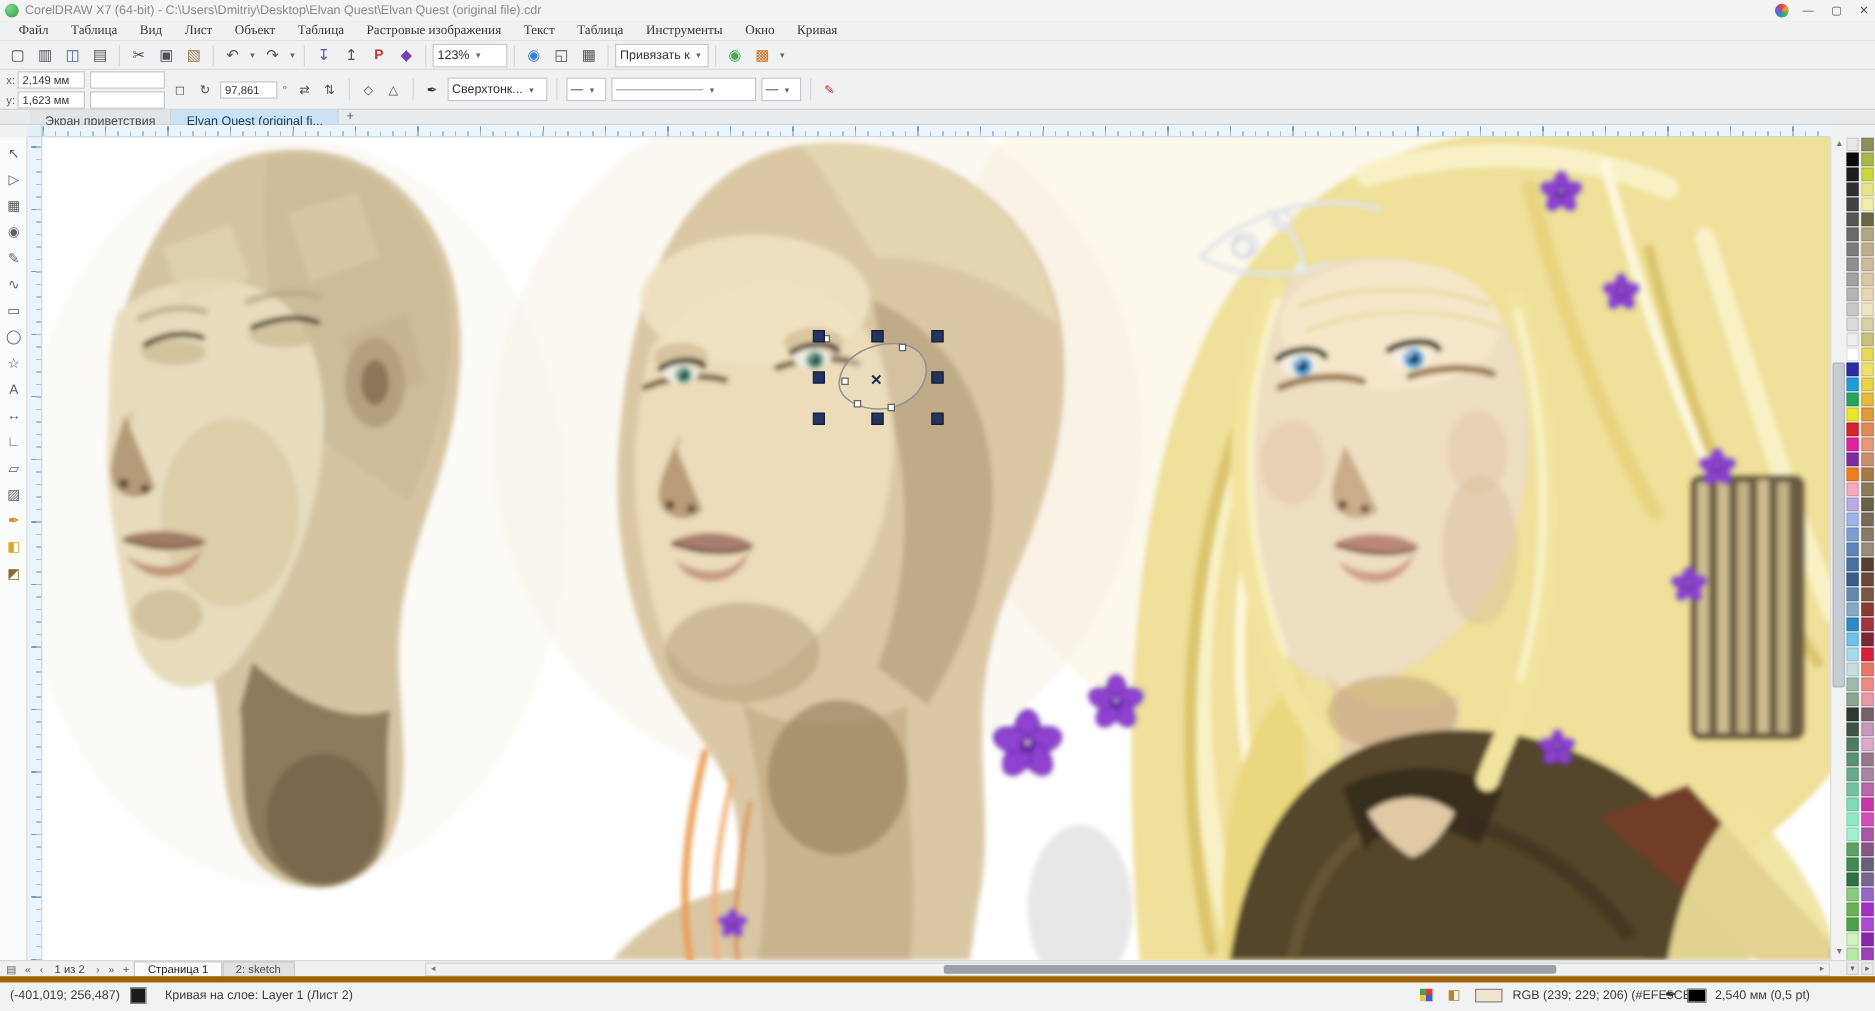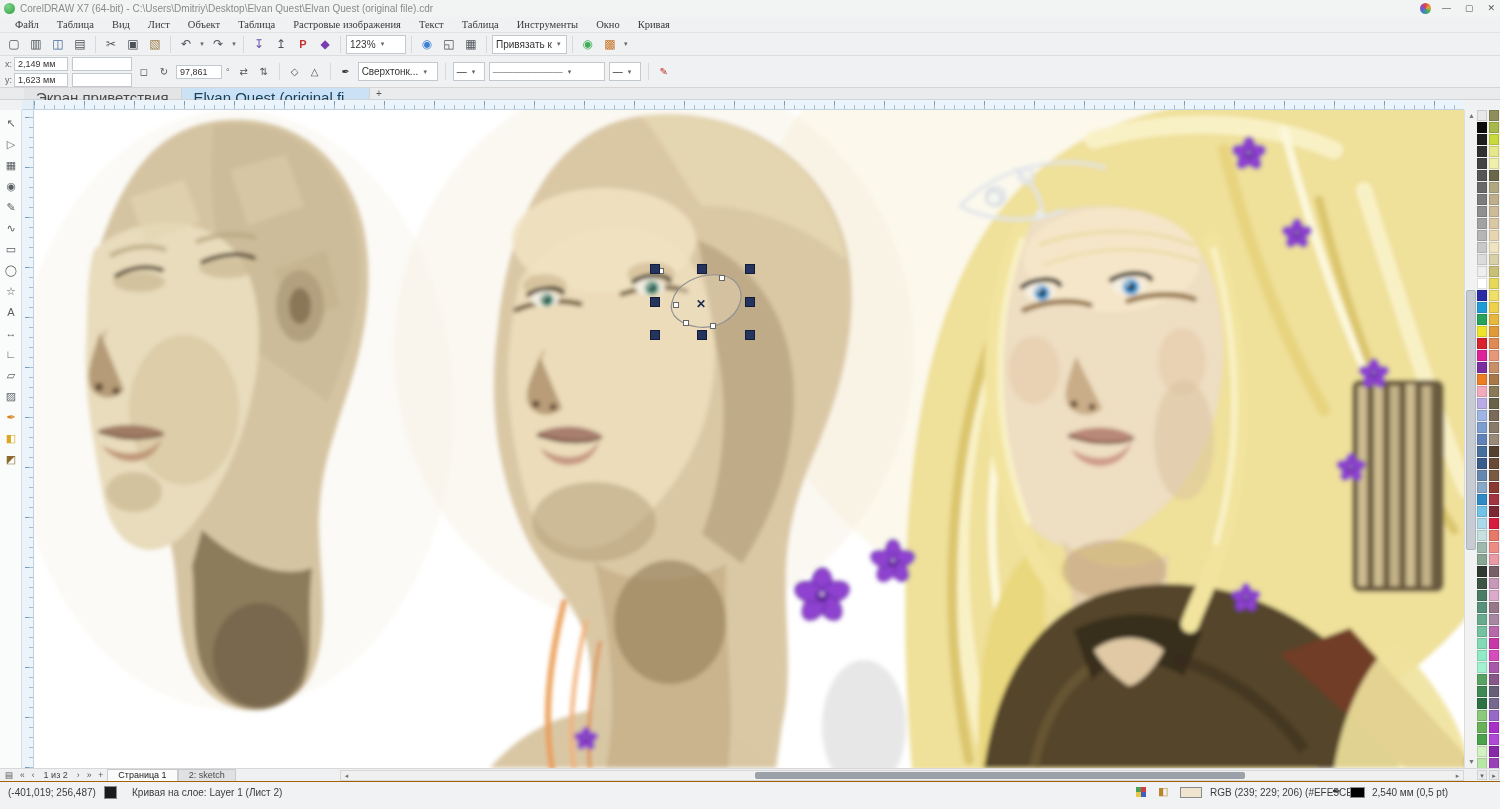--- a/index.html
+++ b/index.html
@@ -34,21 +34,21 @@
   [data-name="pdf-icon"]{color:#c23434;font-weight:bold;font-size:11px;}
   [data-name="launcher-icon"]{color:#7a3fae;}
   [data-name="welcome-icon"]{color:#3b7fd4;}
   [data-name="start-icon"]{color:#3fae57;}
   [data-name="apps-icon"]{color:#c8762a;}
   [data-name="paste-icon"]{color:#9a7a4a;}
   [data-name="red-convert-icon"]{color:#c03028;}
   [data-name="outline-pen-icon"]{color:#333;}
   
   .tabbar{top:88px;height:12px;background:#e9ebec;border-bottom:1px solid #cfd3d6;display:flex;align-items:stretch;padding-left:24px;box-sizing:border-box;}
-  .doc-tab{font-size:15px;line-height:12px;padding:4px 12px;color:#4a4a4a;background:#e2e4e5;border-right:1px solid #cfd3d6;white-space:nowrap;}
+  .doc-tab{font-size:10px;line-height:12px;padding:4px 12px;color:#4a4a4a;background:#e2e4e5;border-right:1px solid #cfd3d6;white-space:nowrap;}
   .doc-tab.active{background:#cbe2f6;color:#17405e;}
   .new-tab{font-size:10px;line-height:11px;padding:0 6px;color:#555;}
   
   .corner{position:absolute;top:100px;left:22px;width:12px;height:10px;background:#e3eef7;border-right:1px solid #c2d2de;border-bottom:1px solid #c2d2de;box-sizing:border-box;}
   .hruler{position:absolute;top:100px;left:34px;width:1430px;height:10px;background:#ebf4fb;border-bottom:1px solid #c2d2de;box-sizing:border-box;
     background-image:repeating-linear-gradient(90deg,#a7bfd2 0 1px,transparent 1px 10px),repeating-linear-gradient(90deg,#7d9cb4 0 1px,transparent 1px 50px);
     background-size:100% 4px,100% 8px;background-position:0 bottom,0 bottom;background-repeat:repeat-x;}
   .vruler{position:absolute;top:110px;left:22px;width:12px;height:658px;background:#ebf4fb;border-right:1px solid #c2d2de;box-sizing:border-box;
     background-image:repeating-linear-gradient(0deg,#a7bfd2 0 1px,transparent 1px 10px),repeating-linear-gradient(0deg,#7d9cb4 0 1px,transparent 1px 50px);
     background-size:4px 100%,8px 100%;background-position:right 0,right 0;background-repeat:repeat-y;}
@@ -71,21 +71,21 @@
   .pg-btn{font-size:8.5px;color:#555;padding:0 3px;line-height:12px;}
   .pg-counter{font-size:9px;color:#444;padding:0 5px;}
   .page-tab{font-size:9px;line-height:11px;padding:0 10px;border:1px solid #c6cacd;background:#dfe1e2;color:#4a4a4a;white-space:nowrap;}
   .page-tab.active{background:#fbfbfb;color:#222;}
   .hscroll{position:absolute;left:340px;top:1px;width:1124px;height:11px;background:#f0f0f0;border:1px solid #d6d6d6;box-sizing:border-box;}
   .hs-arrow{position:absolute;top:0;width:11px;height:9px;font-size:7px;color:#777;text-align:center;line-height:9px;}
   .hs-thumb{position:absolute;left:414px;top:1px;width:490px;height:7px;background:#9ba1a9;border-radius:2px;}
   .pal-corner{position:absolute;right:1px;top:1px;display:flex;gap:2px;}
   .pal-corner div{width:10px;height:10px;font-size:7px;line-height:10px;text-align:center;color:#666;background:#e8eaeb;border:1px solid #d0d3d5;box-sizing:border-box;}
   
-  .statusbar{top:781px;height:28px;background:#f1f2f3;border-top:1px solid #a16207;box-sizing:border-box;font-size:10px;color:#3d3d3d;padding-left:48px;}
+  .statusbar{top:781px;height:28px;background:#f1f2f3;border-top:5px solid #a16207;box-sizing:border-box;font-size:10px;color:#3d3d3d;padding-left:48px;}
   .statusbar .abs{position:absolute;top:5px;}
   .sb-swatch{border:1px solid #8a8a8a;box-sizing:border-box;}
   .fillgrid{width:10px;height:10px;background:conic-gradient(#d04040 0 25%,#4060c0 0 50%,#e8c84a 0 75%,#48a058 0);}
   .bucket{font-size:11px;color:#b8862a;}
   .pennib{font-size:11px;color:#333;}
 </style>
 </head>
 <body>
 
 <div class="app" data-name="corel-draw-window">

